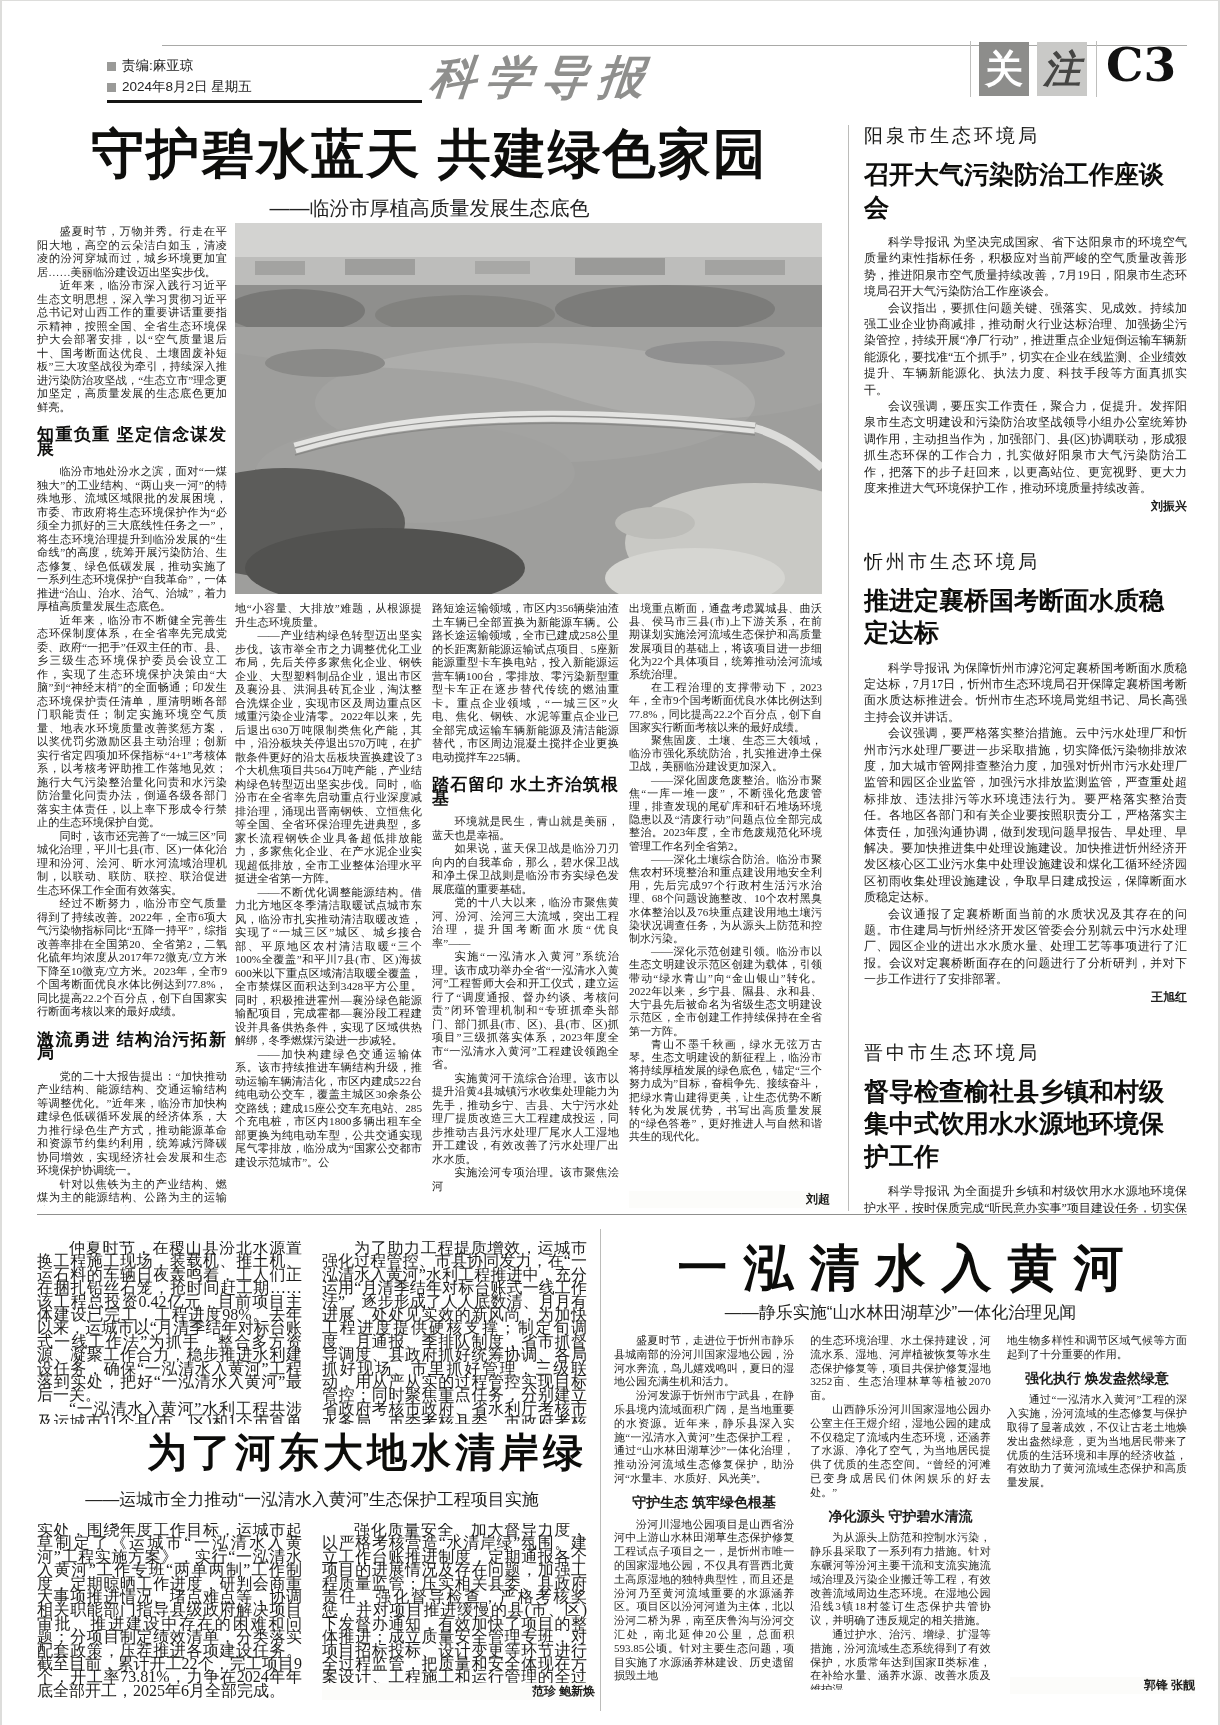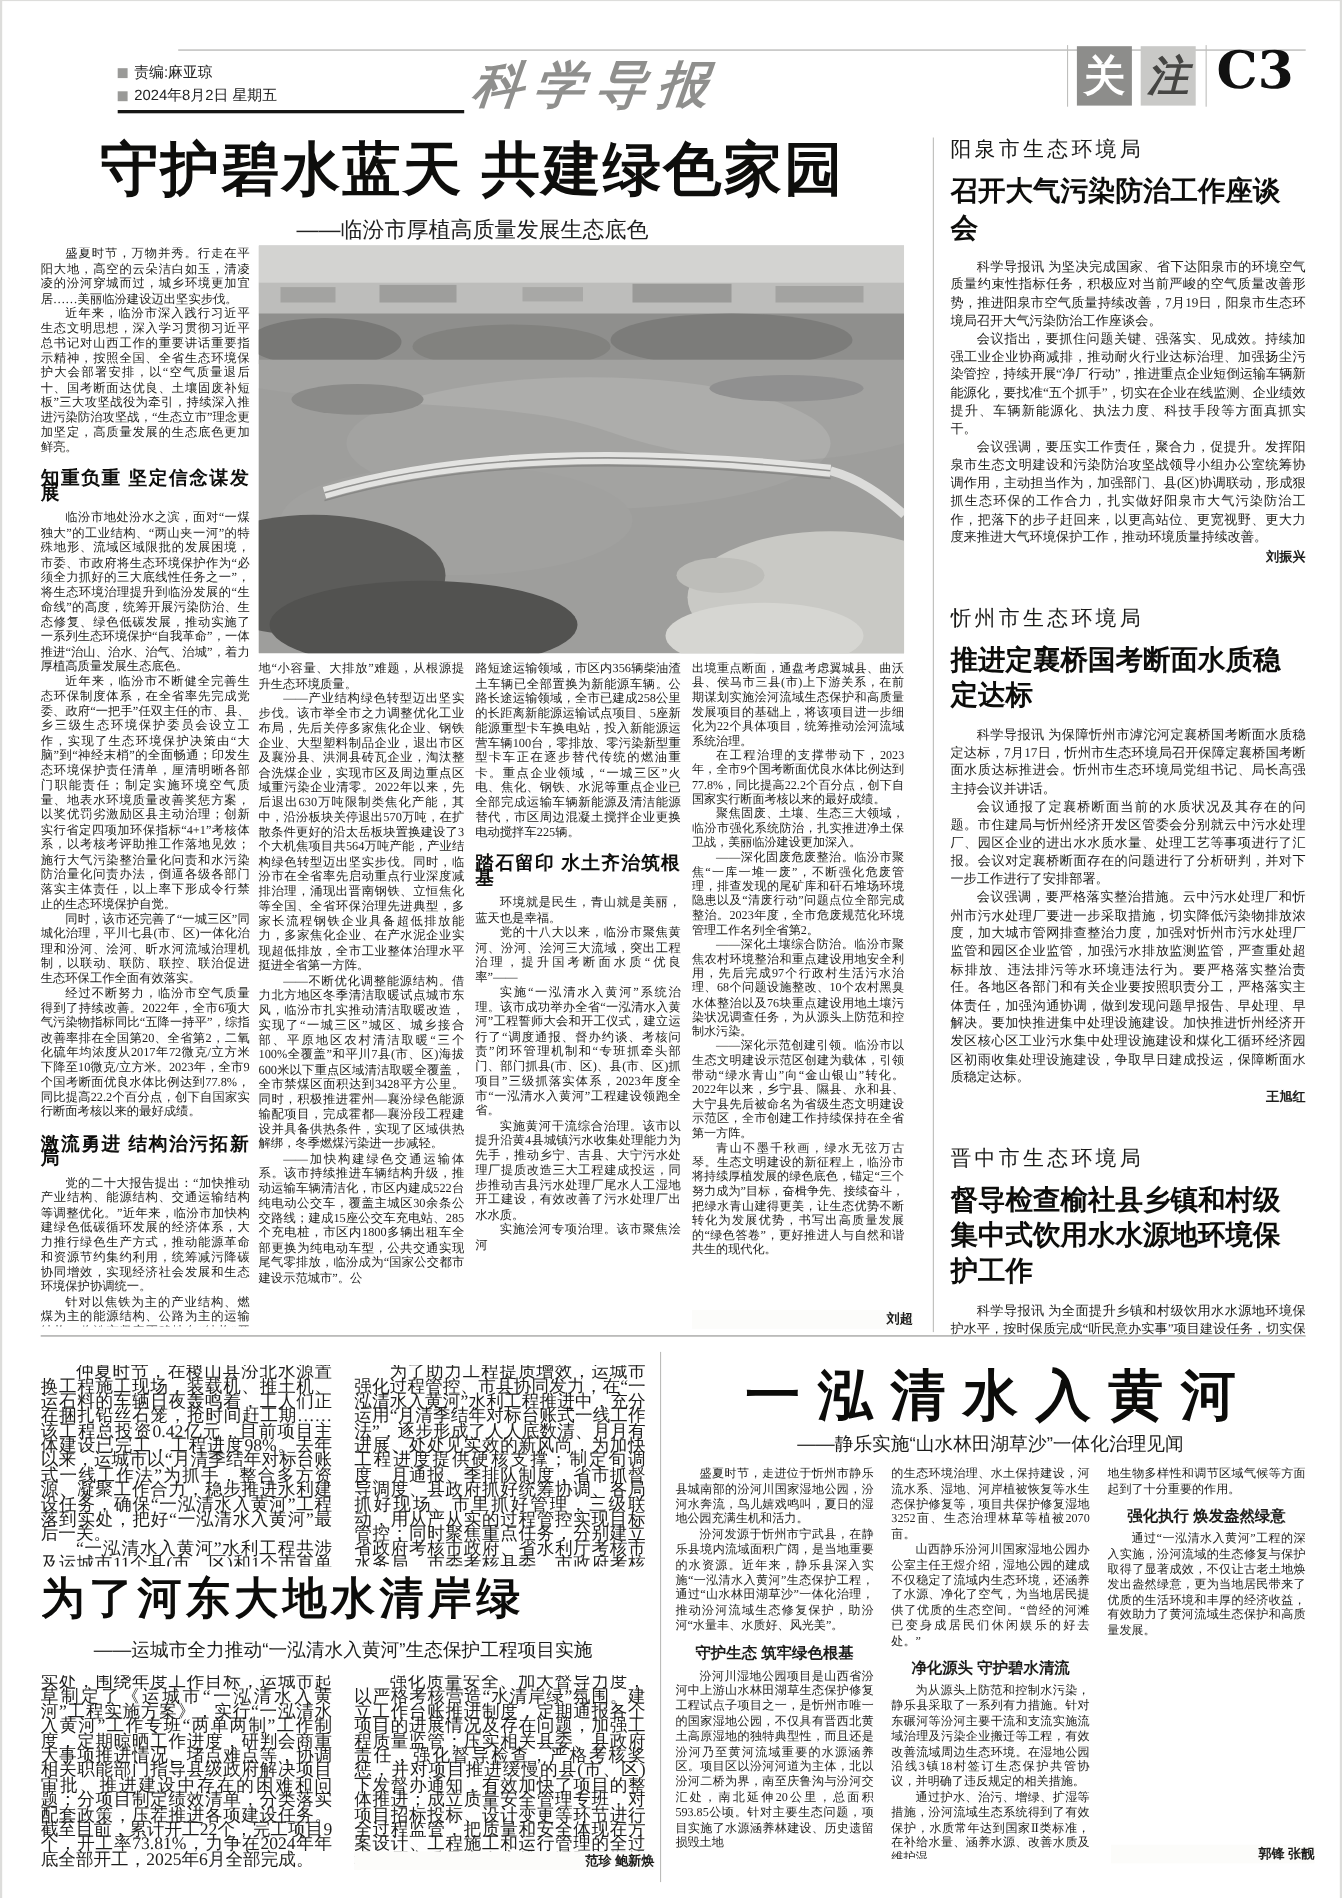--- a/index.html
+++ b/index.html
@@ -54,21 +54,21 @@
   .mid-rule { left:35px; top:1213px; width:1150px; height:1px; background:#8f8f8d; }
   .bottom-split { left:598px; top:1228px; width:1px; height:482px; background:#bcbcba; }
 
   
   .bl-intro { left:35px; top:1240px; width:550px; height:183px; display:flex; gap:20px; }
   .bl-body  { left:35px; top:1522px; width:550px; height:176px; display:flex; gap:20px; }
   .bl-intro .ncol2, .bl-body .ncol2 { width:265px; height:100%; overflow:hidden; text-align:justify;
       font-size:16px; line-height:13.4px; }
   .ncol2 p { margin:0; text-indent:2em; }
   .ncol2 p.cont { text-indent:0; }
-  .bl-headline { left:35px; top:1424px; width:550px; text-align:left; font-family:"DejaVu Serif",serif;
+  .bl-headline { left:35px; top:1424px; width:550px; text-align:right; font-family:"DejaVu Serif",serif;
                  font-weight:900; font-size:40px; letter-spacing:4px; color:#0c0c0a; white-space:nowrap; }
   .bl-subtitle { left:35px; top:1487px; width:550px; text-align:center; font-family:"Liberation Sans",sans-serif;
                  font-size:17px; font-weight:500; }
   .bl-byline { left:320px; top:1682px; width:265px; }
 
   
   .br-headline { left:612px; top:1234px; width:573px; text-align:center; font-family:"DejaVu Serif",serif;
                  font-weight:800; font-size:50px; letter-spacing:16px; text-indent:16px; color:#0c0c0a; white-space:nowrap; }
   .br-subtitle { left:612px; top:1300px; width:573px; text-align:center; font-family:"Liberation Sans",sans-serif;
                  font-size:17px; font-weight:500; }
@@ -149,20 +149,21 @@
   <div class="ncol col2">
       <p class="cont">地“小容量、大排放”难题，从根源提升生态环境质量。</p>
       <p>——产业结构绿色转型迈出坚实步伐。该市举全市之力调整优化工业布局，先后关停多家焦化企业、钢铁企业、大型塑料制品企业，退出市区及襄汾县、洪洞县砖瓦企业，淘汰整合洗煤企业，实现市区及周边重点区域重污染企业清零。2022年以来，先后退出630万吨限制类焦化产能，其中，沿汾板块关停退出570万吨，在扩散条件更好的沿太岳板块置换建设了3个大机焦项目共564万吨产能，产业结构绿色转型迈出坚实步伐。同时，临汾市在全省率先启动重点行业深度减排治理，涌现出晋南钢铁、立恒焦化等全国、全省环保治理先进典型，多家长流程钢铁企业具备超低排放能力，多家焦化企业、在产水泥企业实现超低排放，全市工业整体治理水平挺进全省第一方阵。</p>
       <p>——不断优化调整能源结构。借力北方地区冬季清洁取暖试点城市东风，临汾市扎实推动清洁取暖改造，实现了“一城三区”城区、城乡接合部、平原地区农村清洁取暖“三个100%全覆盖”和平川7县(市、区)海拔600米以下重点区域清洁取暖全覆盖，全市禁煤区面积达到3428平方公里。同时，积极推进霍州—襄汾绿色能源输配项目，完成霍都—襄汾段工程建设并具备供热条件，实现了区域供热解绑，冬季燃煤污染进一步减轻。</p>
       <p>——加快构建绿色交通运输体系。该市持续推进车辆结构升级，推动运输车辆清洁化，市区内建成522台纯电动公交车，覆盖主城区30余条公交路线；建成15座公交车充电站、285个充电桩，市区内1800多辆出租车全部更换为纯电动车型，公共交通实现尾气零排放，临汾成为“国家公交都市建设示范城市”。公</p>
     </div>
   <div class="ncol col3">
       <p class="cont">路短途运输领域，市区内356辆柴油渣土车辆已全部置换为新能源车辆。公路长途运输领域，全市已建成258公里的长距离新能源运输试点项目、5座新能源重型卡车换电站，投入新能源运营车辆100台，零排放、零污染新型重型卡车正在逐步替代传统的燃油重卡。重点企业领域，“一城三区”火电、焦化、钢铁、水泥等重点企业已全部完成运输车辆新能源及清洁能源替代，市区周边混凝土搅拌企业更换电动搅拌车225辆。</p>
       <h3>踏石留印  水土齐治筑根基</h3>
       <p>环境就是民生，青山就是美丽，蓝天也是幸福。</p>
+      <p>如果说，蓝天保卫战是临汾刀刃向内的自我革命，那么，碧水保卫战和净土保卫战则是临汾市夯实绿色发展底蕴的重要基础。</p>
       <p>党的十八大以来，临汾市聚焦黄河、汾河、浍河三大流域，突出工程治理，提升国考断面水质“优良率”——</p>
       <p>实施“一泓清水入黄河”系统治理。该市成功举办全省“一泓清水入黄河”工程誓师大会和开工仪式，建立运行了“调度通报、督办约谈、考核问责”闭环管理机制和“专班抓牵头部门、部门抓县(市、区)、县(市、区)抓项目”三级抓落实体系，2023年度全市“一泓清水入黄河”工程建设领跑全省。</p>
       <p>实施黄河干流综合治理。该市以提升沿黄4县城镇污水收集处理能力为先手，推动乡宁、吉县、大宁污水处理厂提质改造三大工程建成投运，同步推动吉县污水处理厂尾水人工湿地开工建设，有效改善了污水处理厂出水水质。</p>
       <p>实施浍河专项治理。该市聚焦浍河</p>
     </div>
   <div class="ncol col4">
       <p class="cont">出境重点断面，通盘考虑翼城县、曲沃县、侯马市三县(市)上下游关系，在前期谋划实施浍河流域生态保护和高质量发展项目的基础上，将该项目进一步细化为22个具体项目，统筹推动浍河流域系统治理。</p>
       <p>在工程治理的支撑带动下，2023年，全市9个国考断面优良水体比例达到77.8%，同比提高22.2个百分点，创下自国家实行断面考核以来的最好成绩。</p>
       <p>聚焦固废、土壤、生态三大领域，临汾市强化系统防治，扎实推进净土保卫战，美丽临汾建设更加深入。</p>
       <p>——深化固废危废整治。临汾市聚焦“一库一堆一废”，不断强化危废管理，排查发现的尾矿库和矸石堆场环境隐患以及“清废行动”问题点位全部完成整治。2023年度，全市危废规范化环境管理工作名列全省第2。</p>
@@ -184,22 +185,22 @@
           <p>会议强调，要压实工作责任，聚合力，促提升。发挥阳泉市生态文明建设和污染防治攻坚战领导小组办公室统筹协调作用，主动担当作为，加强部门、县(区)协调联动，形成狠抓生态环保的工作合力，扎实做好阳泉市大气污染防治工作，把落下的步子赶回来，以更高站位、更宽视野、更大力度来推进大气环境保护工作，推动环境质量持续改善。</p>
         </div>
       <div class="sb-byline">刘振兴</div>
     </div>
 
     <div class="sb-article">
       <div class="sb-kicker">忻州市生态环境局</div>
       <h2 class="sb-headline">推进定襄桥国考断面水质稳定达标</h2>
       <div class="sb-body">
           <p>科学导报讯  为保障忻州市滹沱河定襄桥国考断面水质稳定达标，7月17日，忻州市生态环境局召开保障定襄桥国考断面水质达标推进会。忻州市生态环境局党组书记、局长高强主持会议并讲话。</p>
+          <p>会议强调，要严格落实整治措施。云中污水处理厂和忻州市污水处理厂要进一步采取措施，切实降低污染物排放浓度，加大城市管网排查整治力度，加强对忻州市污水处理厂监管和园区企业监管，加强污水排放监测监管，严查重处超标排放、违法排污等水环境违法行为。要严格落实整治责任。各地区各部门和有关企业要按照职责分工，严格落实主体责任，加强沟通协调，做到发现问题早报告、早处理、早解决。要加快推进集中处理设施建设。加快推进忻州经济开发区核心区工业污水集中处理设施建设和煤化工循环经济园区初雨收集处理设施建设，争取早日建成投运，保障断面水质稳定达标。</p>
           <p>会议通报了定襄桥断面当前的水质状况及其存在的问题。市住建局与忻州经济开发区管委会分别就云中污水处理厂、园区企业的进出水水质水量、处理工艺等事项进行了汇报。会议对定襄桥断面存在的问题进行了分析研判，并对下一步工作进行了安排部署。</p>
-          <p>会议强调，要严格落实整治措施。云中污水处理厂和忻州市污水处理厂要进一步采取措施，切实降低污染物排放浓度，加大城市管网排查整治力度，加强对忻州市污水处理厂监管和园区企业监管，加强污水排放监测监管，严查重处超标排放、违法排污等水环境违法行为。要严格落实整治责任。各地区各部门和有关企业要按照职责分工，严格落实主体责任，加强沟通协调，做到发现问题早报告、早处理、早解决。要加快推进集中处理设施建设。加快推进忻州经济开发区核心区工业污水集中处理设施建设和煤化工循环经济园区初雨收集处理设施建设，争取早日建成投运，保障断面水质稳定达标。</p>
         </div>
       <div class="sb-byline">王旭红</div>
     </div>
 
     <div class="sb-article">
       <div class="sb-kicker">晋中市生态环境局</div>
       <h2 class="sb-headline">督导检查榆社县乡镇和村级集中式饮用水水源地环境保护工作</h2>
       <div class="sb-body">
           <p>科学导报讯  为全面提升乡镇和村级饮用水水源地环境保护水平，按时保质完成“听民意办实事”项目建设任务，切实保障人民群众饮用水安全，7月24日，晋中市生态环境局党组成员、市生态环境保护综合行政执法队队长侯旭君一行赴榆社县督导检查乡镇和村级集中式饮用水水源地环境保护工作。</p>
         </div>

